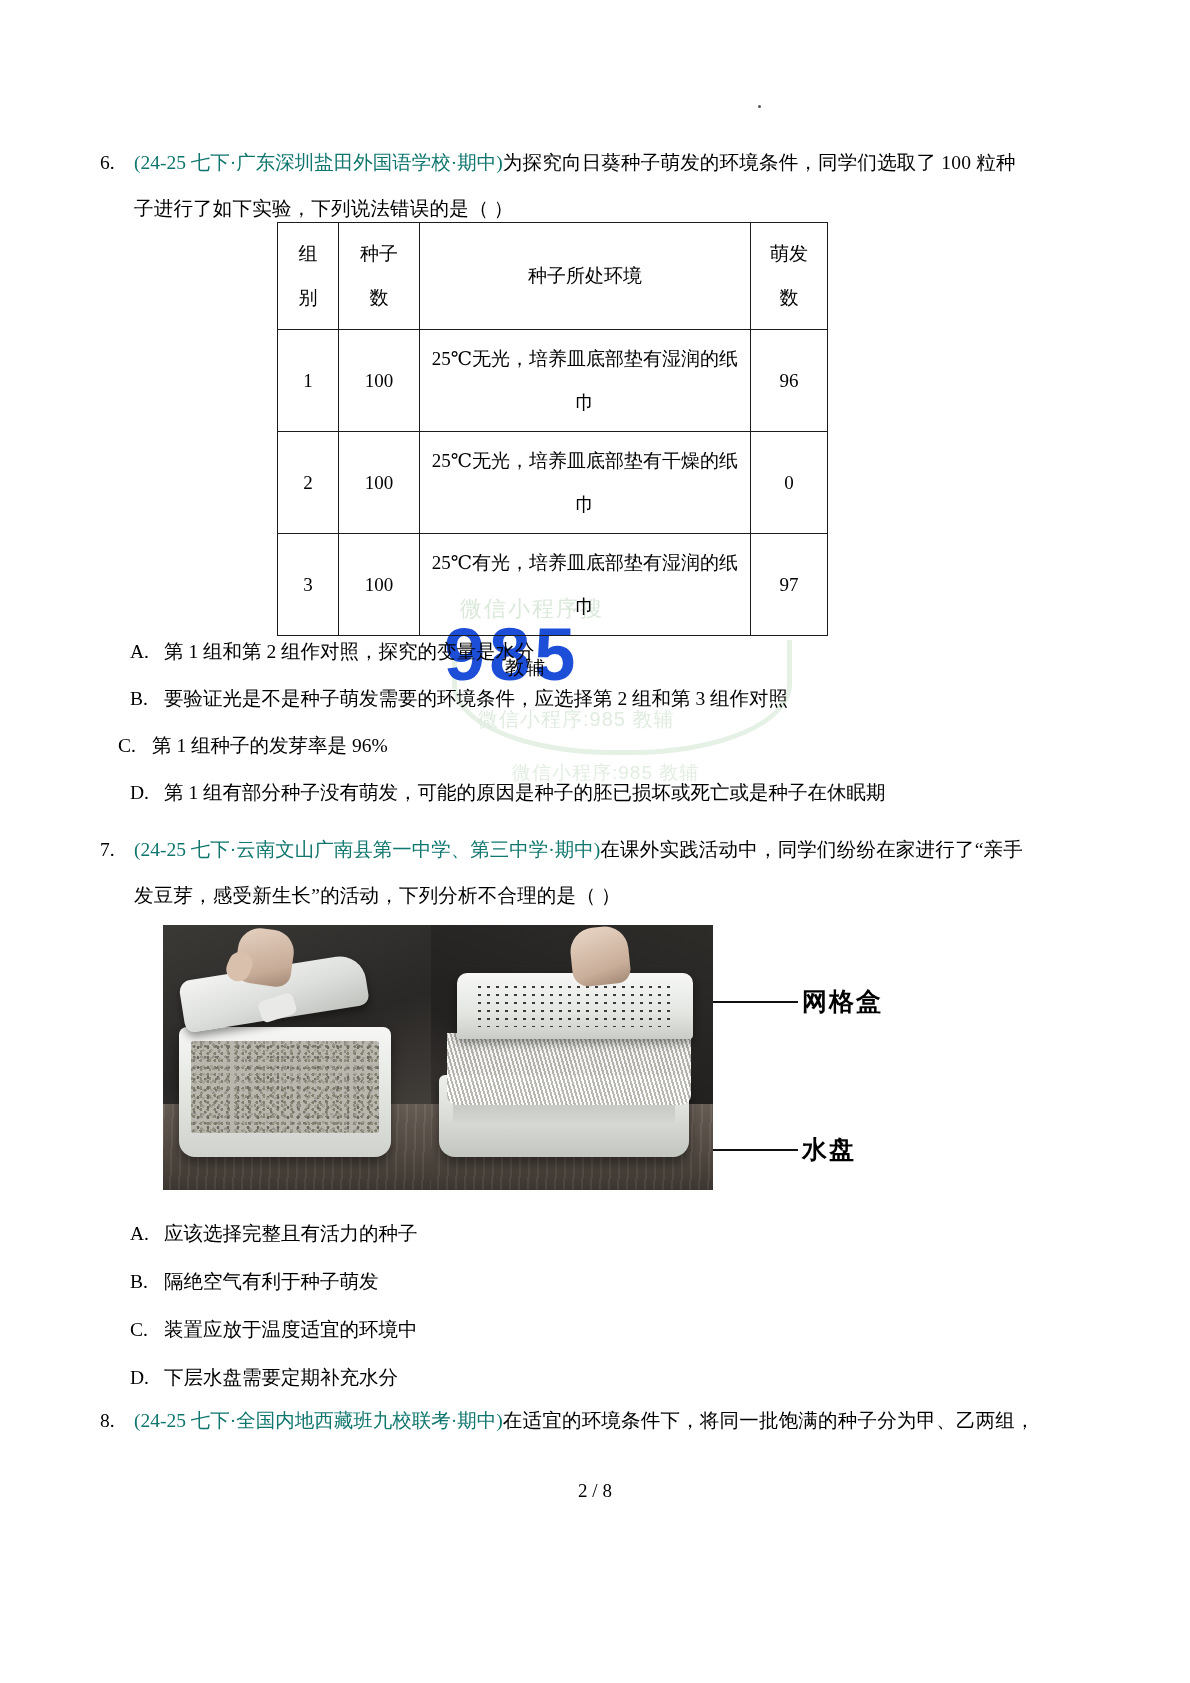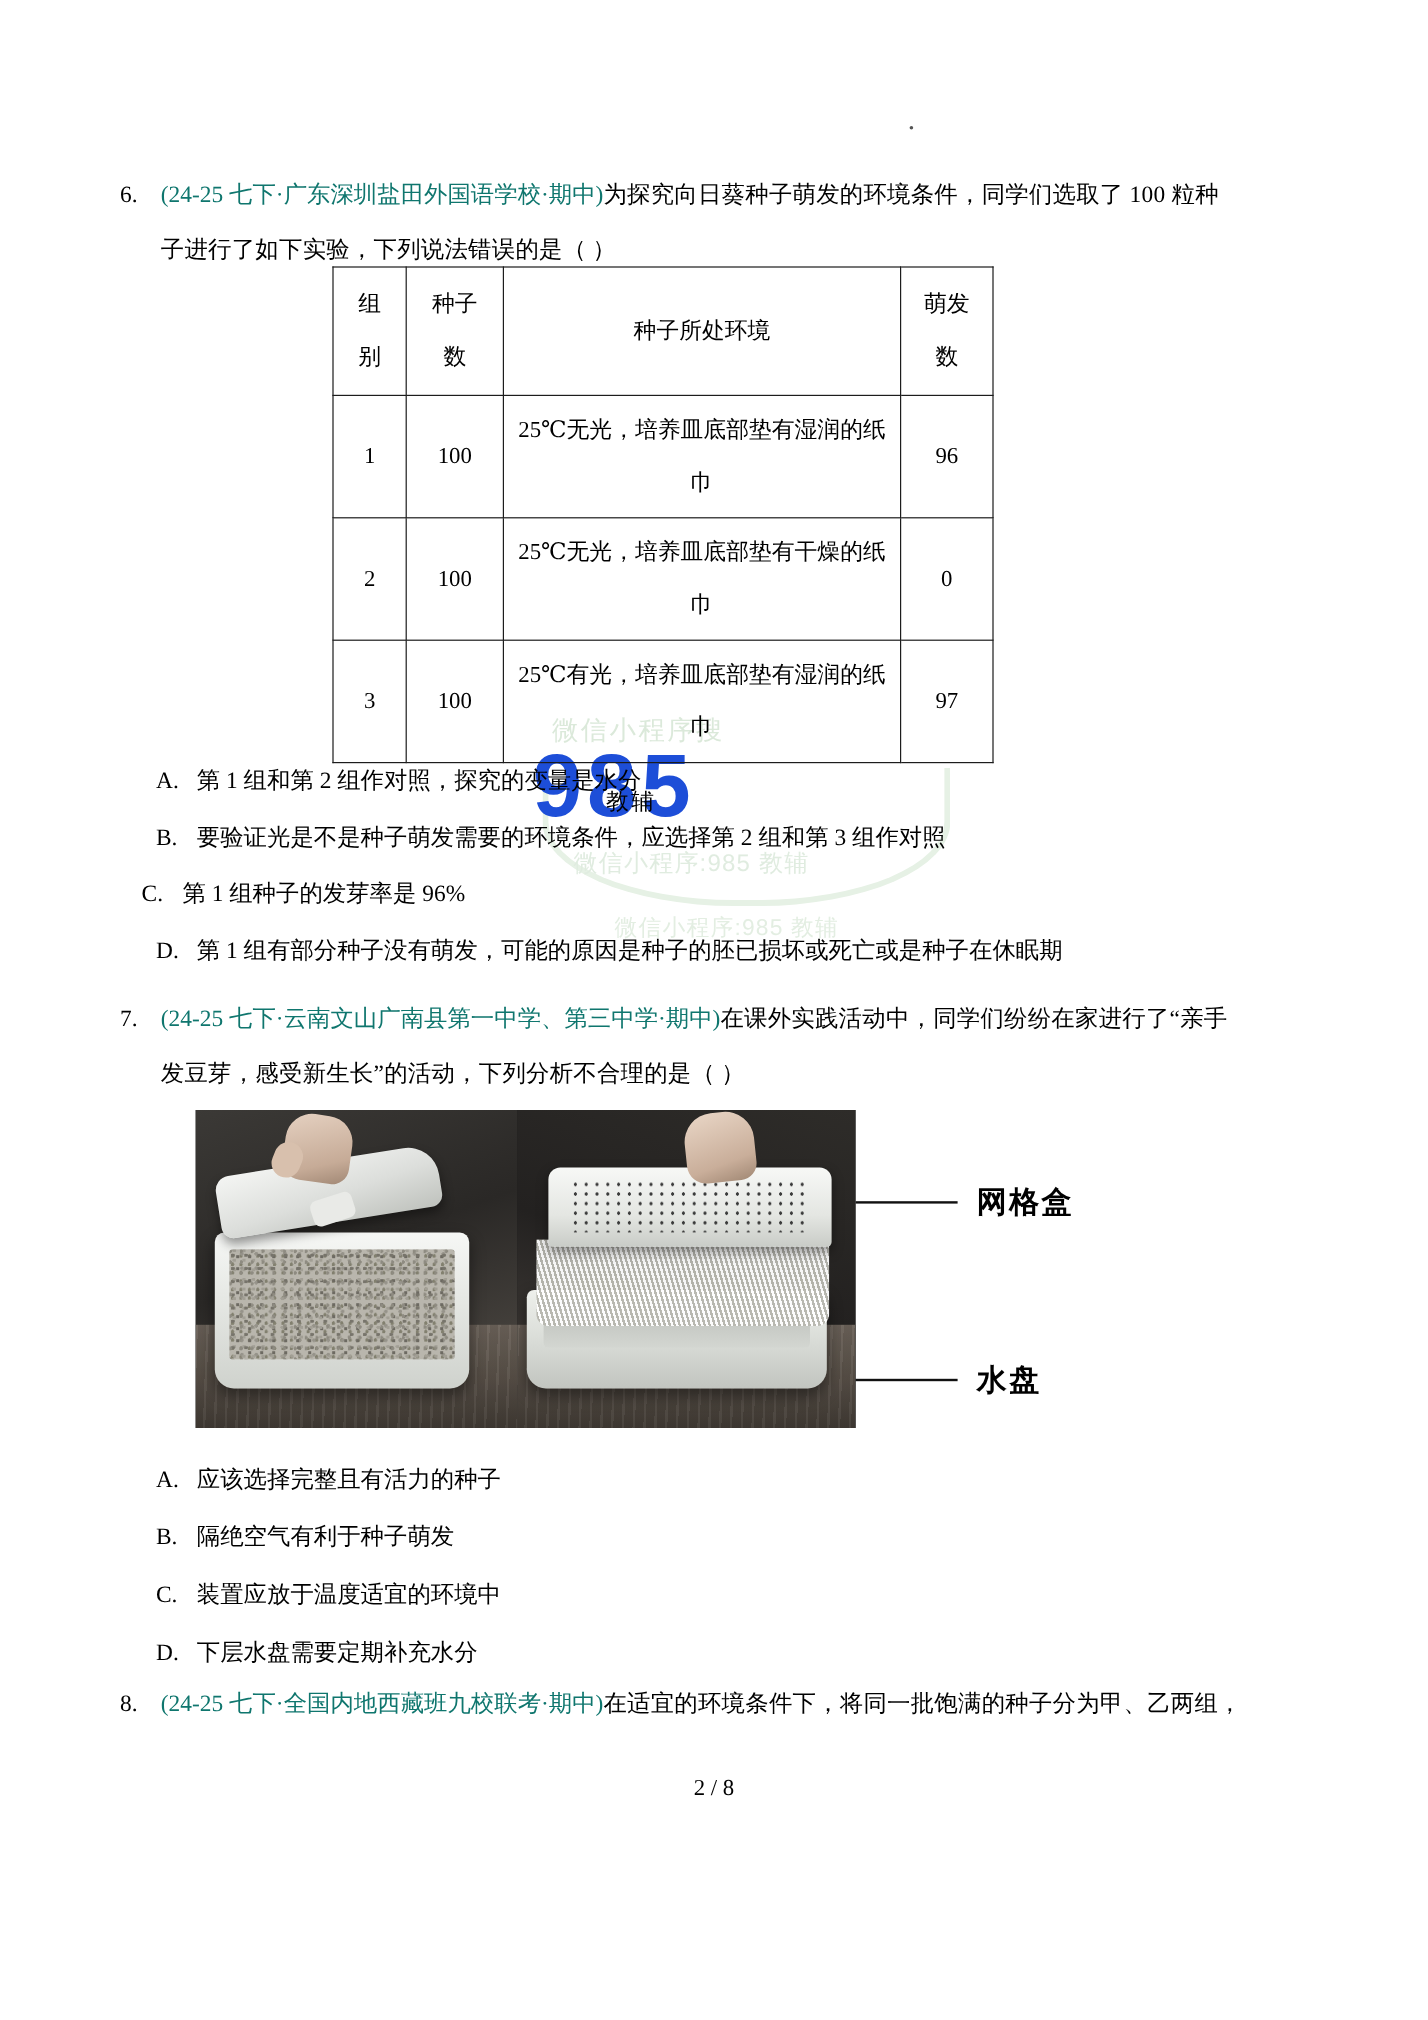--- a/index.html
+++ b/index.html
@@ -288,21 +288,21 @@
     align-items: center;
   }
   .callout .leader {
     height: 0;
     border-top: 2.4px solid #111;
   }
   .callout .cap {
     font-size: 25px;
     font-weight: bold;
     letter-spacing: 2px;
-    margin-left: 16px;
+    margin-left: 4px;
     white-space: nowrap;
     font-family: Liberation Sans, sans-serif;
   }
 
   
   .footer {
     position: absolute;
     left: 0; right: 0;
     top: 1480px;
     text-align: center;

